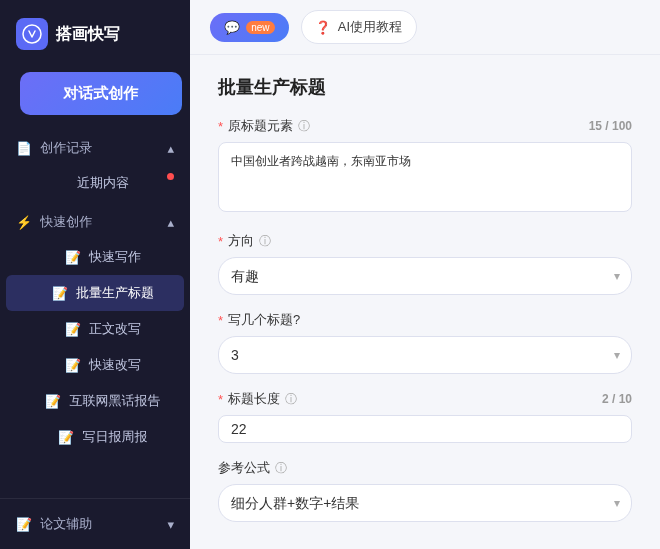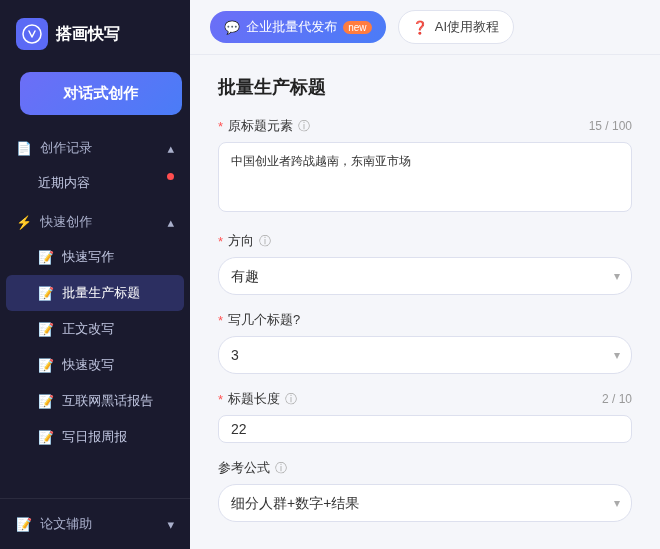--- a/index.html
+++ b/index.html
@@ -70,20 +70,21 @@
       display: flex;
       align-items: center;
       gap: 8px;
       padding: 9px 16px 9px 32px;
       font-size: 13px;
       color: #c0c6e0;
       cursor: pointer;
       border-radius: 6px;
       margin: 0 6px;
       position: relative;
+      justify-content: center;
     }
     .sidebar-item.active {
       background: rgba(100, 110, 250, 0.25);
       color: #fff;
     }
     .sidebar-item .dot-red {
       width: 7px; height: 7px;
       background: #ff4d4f;
       border-radius: 50%;
       position: absolute;
@@ -167,20 +168,21 @@
       color: #f55;
     }
     .form-label .info-icon {
       color: #aaa;
       font-size: 12px;
     }
     .form-label .counter {
       margin-left: auto;
       color: #999;
       font-size: 12px;
+      font-weight: bold;
     }
     textarea.form-control {
       width: 100%;
       border: 1px solid #dde0ee;
       border-radius: 8px;
       padding: 10px 12px;
       font-size: 12px;
       color: #333;
       background: #fff;
       resize: none;
@@ -299,21 +301,20 @@
       <span>▾</span>
     </div>
   </div>
 </div>
 
 <div class="main">
 
   <div class="topbar">
     <button class="topbar-btn primary">
       <span>💬</span>
-      <span>企业批量代发布</span>
       <span class="new-badge">new</span>
     </button>
     <button class="topbar-btn secondary">
       <span>❓</span>
       <span>AI使用教程</span>
     </button>
   </div>
 
   <div class="form-area">
     <div class="page-title">批量生产标题</div>

